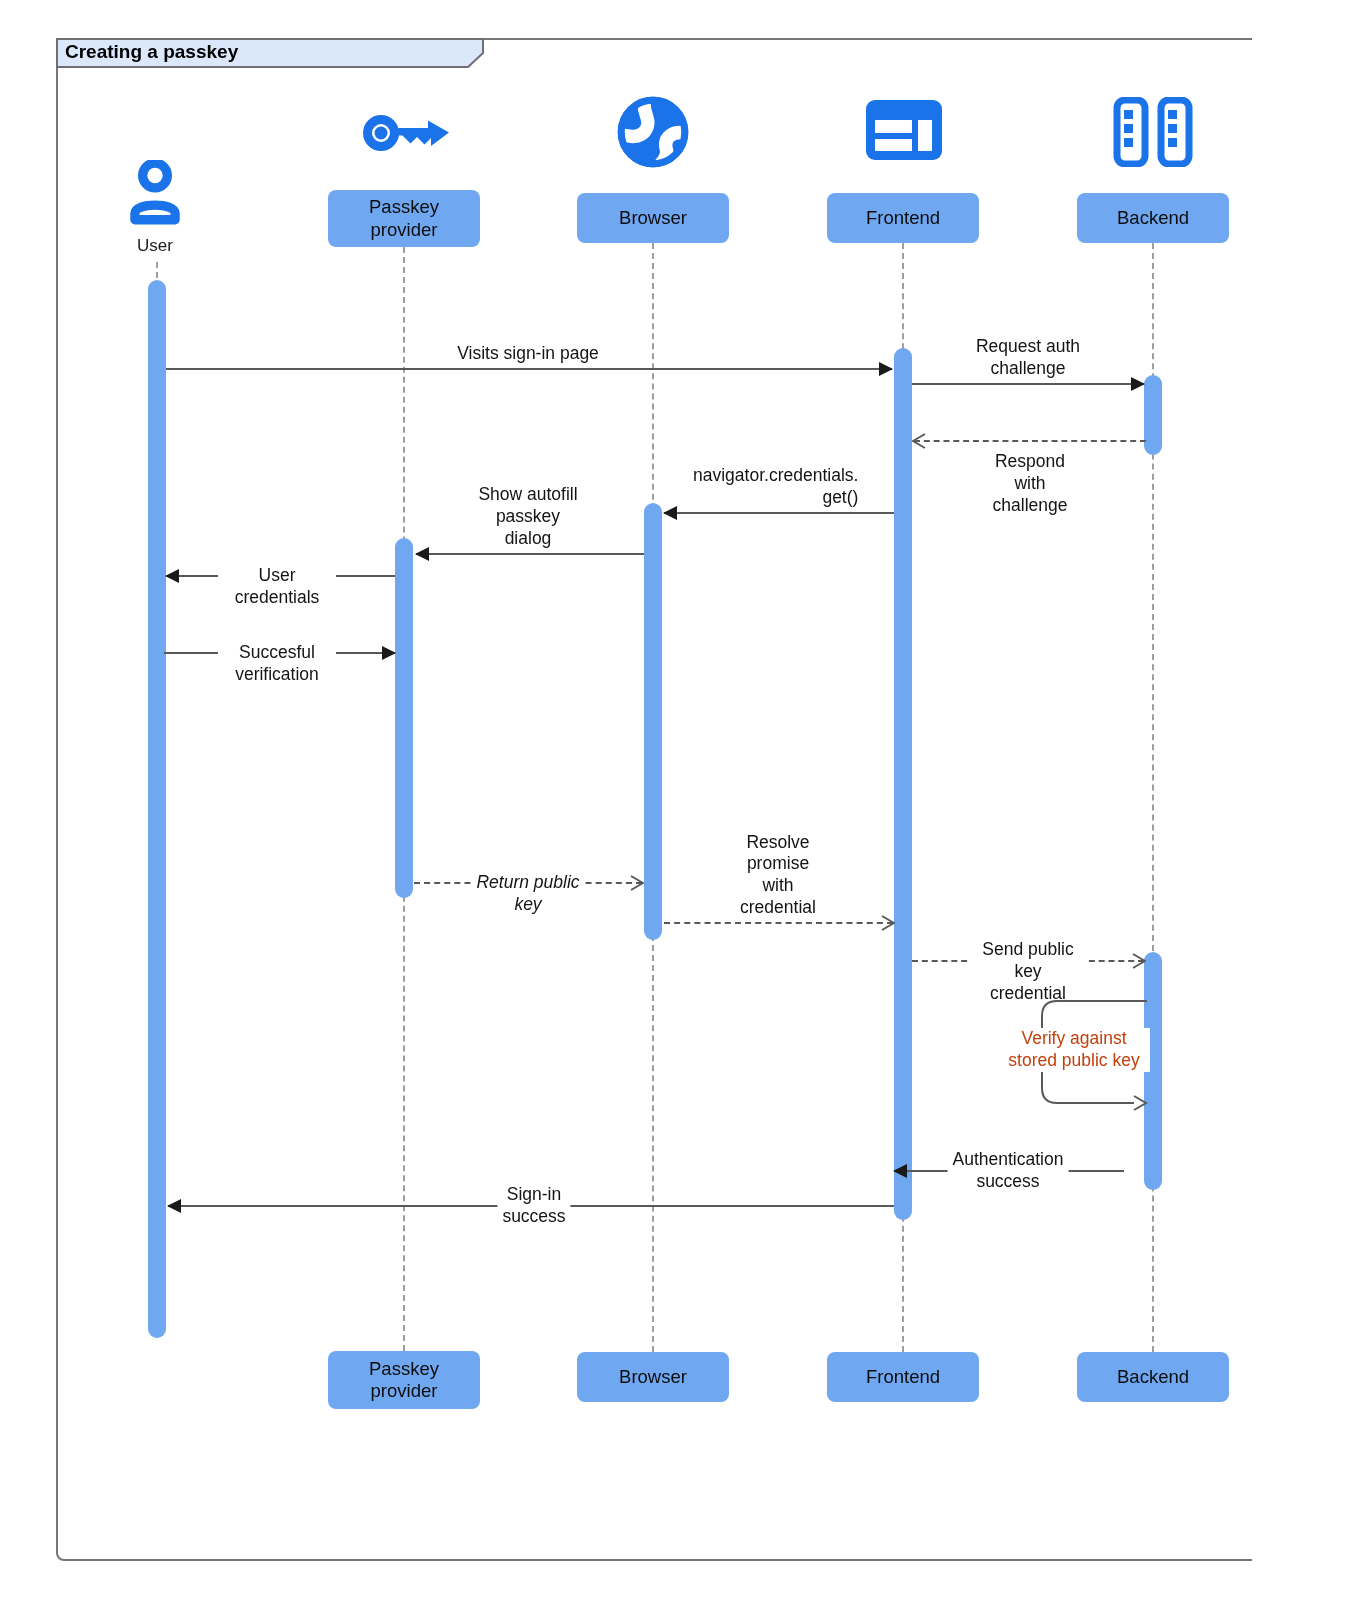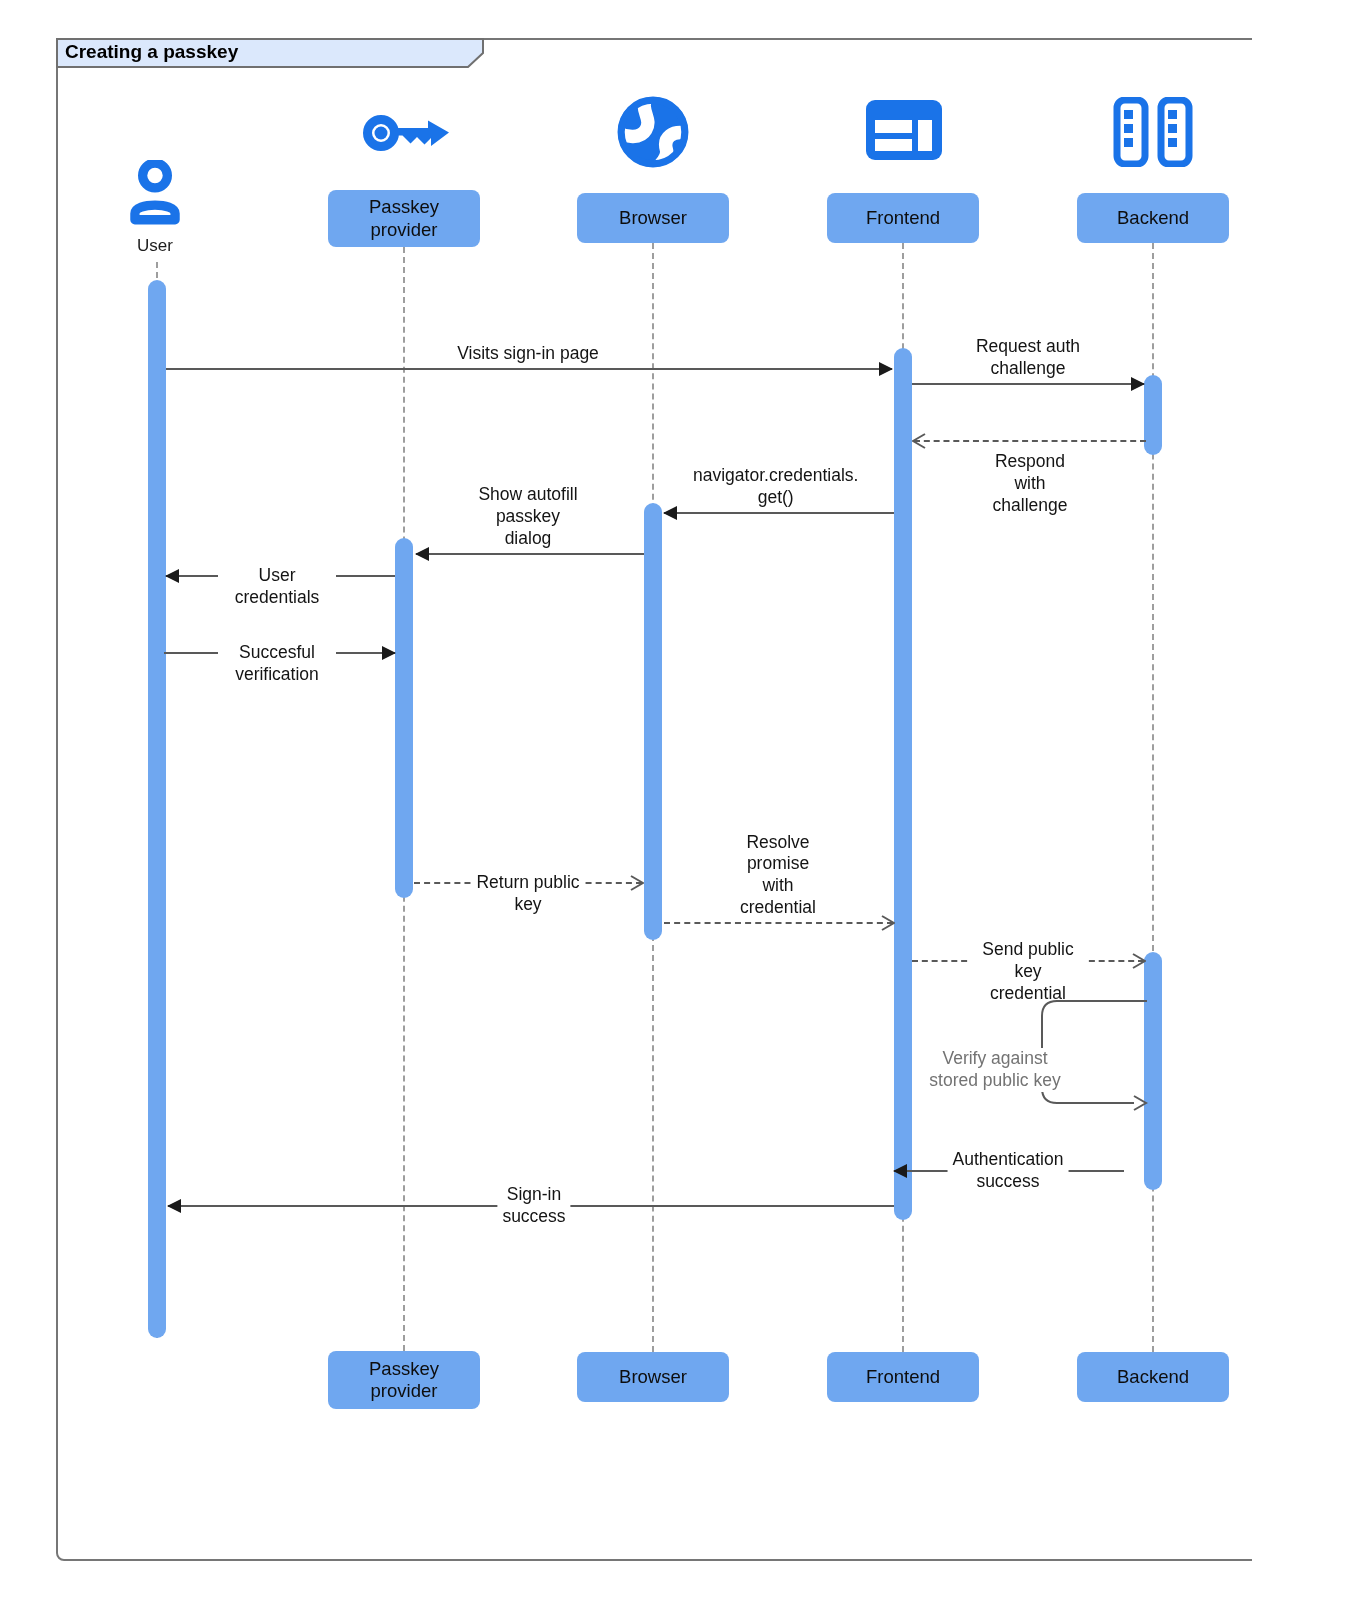--- a/index.html
+++ b/index.html
@@ -44,22 +44,22 @@
     position:absolute; background:#ffffff; padding:0 5px; font-size:17.5px; line-height:1.25;
     text-align:center; white-space:pre-line; color:#141414;
   }
   .lbl.center { transform:translateX(-50%); }
   .lbl.above { bottom:5px; }
   .lbl.below { top:9px; }
   .lbl.inline1 { top:-12px; }
   .lbl.inline2 { top:-23px; }
   .loop-svg { position:absolute; left:1040px; top:999px; }
   .loop-label {
-    position:absolute; left:919px; top:1028px; width:152px; text-align:center;
-    background:#ffffff; font-size:17.5px; line-height:1.25; white-space:pre-line; color:#737373;margin-top:20px;
+    position:absolute; left:998px; top:1028px; width:152px; text-align:center;
+    background:#ffffff; font-size:17.5px; line-height:1.25; white-space:pre-line; color:#c2410c;
   }
 </style>
 </head>
 <body>
 
 <div id="page">
 
   <div class="frame"></div>
 
   <svg class="title-tab" width="428" height="30" viewBox="0 0 428 30">
@@ -94,41 +94,41 @@
     <span class="oa left">
       <svg width="14" height="16" viewBox="0 0 14 16">
           <polyline points="13,1 1,8 13,15" fill="none" stroke="#595959" stroke-width="2"></polyline>
         </svg>
     </span>
     <div class="lbl center below" style="left:116px;">Respond with challenge</div>
   </div>
 
   <div class="msg solid" style="left:664px; top:512px; width:230px;">
     <span class="ah-left"></span>
-    <div class="lbl above" style="left:24px; text-align:center;">navigator.credentials.
+    <div class="lbl above" style="left:24px; text-align:right;">navigator.credentials.
 get()</div>
   </div>
 
   <div class="msg solid" style="left:416px; top:553px; width:228px;">
     <span class="ah-left"></span>
     <div class="lbl center above" style="left:112px;">Show autofill
 passkey dialog</div>
   </div>
 
   <div class="msg solid" style="left:166px; top:575px; width:229px;">
     <span class="ah-left"></span>
     <div class="lbl center inline1" style="left:111px;">User credentials</div>
   </div>
 
   <div class="msg solid" style="left:164px; top:652px; width:231px;">
     <span class="ah-right"></span>
     <div class="lbl center inline1" style="left:113px;">Succesful verification</div>
   </div>
 
-  <div class="msg dashed" style="left:414px; top:882px; width:228px;">
+  <div class="msg dashed" style="left:414px; top:882px; width:228px;font-style:italic;">
     <span class="oa right">
       <svg width="14" height="16" viewBox="0 0 14 16">
           <polyline points="1,1 13,8 1,15" fill="none" stroke="#595959" stroke-width="2"></polyline>
         </svg>
     </span>
     <div class="lbl center inline1" style="left:114px;">Return public key</div>
   </div>
 
   <div class="msg dashed" style="left:664px; top:922px; width:229px;">
     <span class="oa right">

